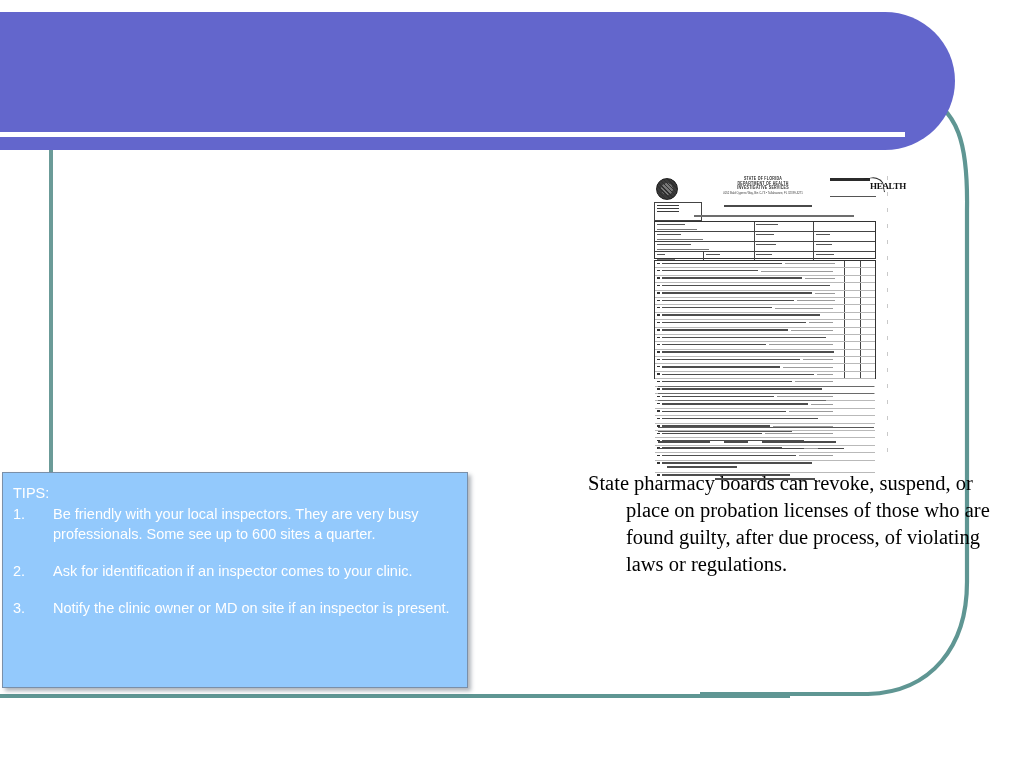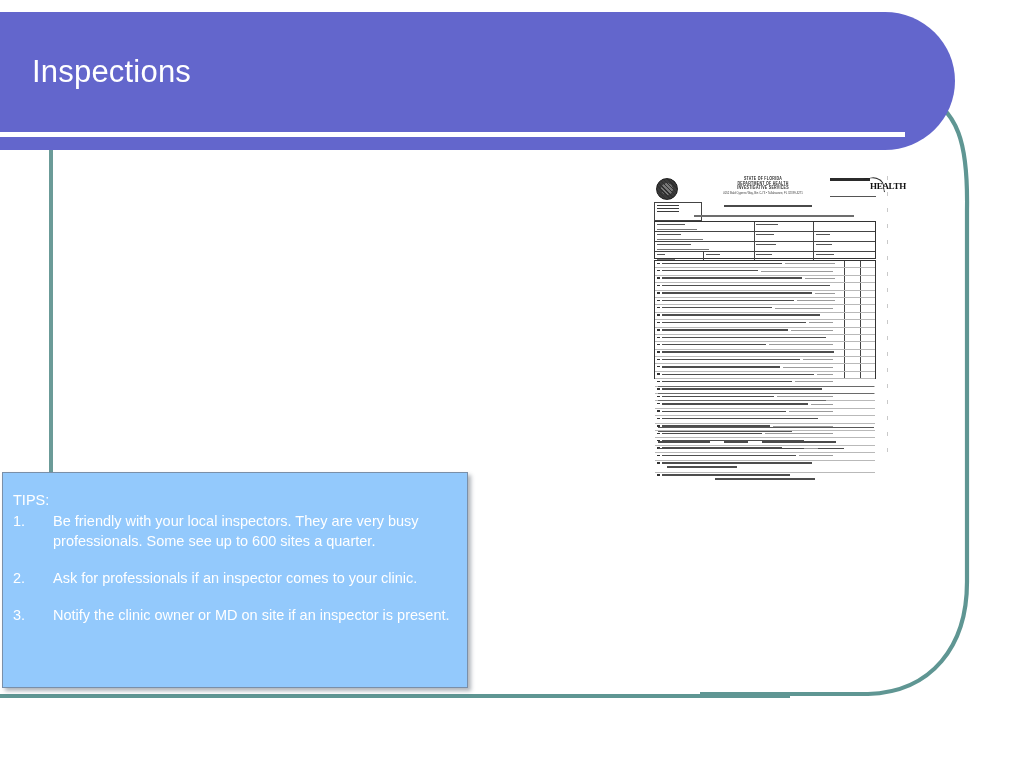--- a/index.html
+++ b/index.html
@@ -108,21 +108,21 @@
     position: absolute;
     left: 2px;
     top: 472px;
     width: 466px;
     height: 216px;
     background: #93c9fc;
     border: 1px solid #7a8fa8;
     box-shadow: 3px 3px 4px rgba(80, 90, 105, 0.45);
     box-sizing: border-box;
     z-index: 5;
-    padding: 17px 12px 0 10px;
+    padding: 10px 12px 0 10px;
     font-family: "Liberation Sans", sans-serif;
     font-size: 14.5px;
     line-height: 20px;
     color: #ffffff;
   }
   .tips-head {
     margin: 0 0 1px 0;
   }
   .tips-item {
     display: flex;
@@ -335,23 +335,23 @@
 
   <svg class="teal-right-curve" viewBox="0 0 280 615" preserveAspectRatio="none">
     <path d="M 210 0 C 262 14, 268 60, 267 120 L 267 492 C 267 556, 232 602, 168 604 L 0 604" fill="none" stroke="#5F9693" stroke-width="4.2" stroke-linecap="round"></path>
   </svg>
 
   <div class="teal-vline-left"></div>
   <div class="teal-hline-bottom"></div>
 
   <div class="title-bar"></div>
   <div class="title-underline"></div>
-  <div class="title-text">Inspections</div>
-
-
+
+
+  <div class="body-text body-right">State pharmacy boards can revoke, suspend, or place on probation licenses of those who are found guilty, after due process, of violating laws or regulations.</div>
 
   <div class="form-scan">
     <div class="fs-inner">
       <div class="fs-seal"></div>
 
       <div class="fs-hdr">
         <div class="l1">STATE OF FLORIDA</div>
         <div class="l2">DEPARTMENT OF HEALTH</div>
         <div class="l3">INVESTIGATIVE SERVICES</div>
         <div class="addr">4052 Bald Cypress Way, Bin C-73 • Tallahassee, FL 32399-3271</div>
@@ -580,21 +580,21 @@
   <div class="tips-box">
     <p class="tips-head">TIPS:</p>
 
     <div class="tips-item">
       <span class="tips-num">1.</span>
       <span class="tips-body">Be friendly with your local inspectors. They are very busy professionals. Some see up to 600 sites a quarter.</span>
     </div>
 
     <div class="tips-item">
       <span class="tips-num">2.</span>
-      <span class="tips-body">Ask for professionals if an inspector comes to your clinic.</span>
+      <span class="tips-body">Ask for identification if an inspector comes to your clinic.</span>
     </div>
 
     <div class="tips-item">
       <span class="tips-num">3.</span>
       <span class="tips-body"> Notify the clinic owner or MD on site if an inspector is present.</span>
     </div>
   </div>
 
 </div>
 

